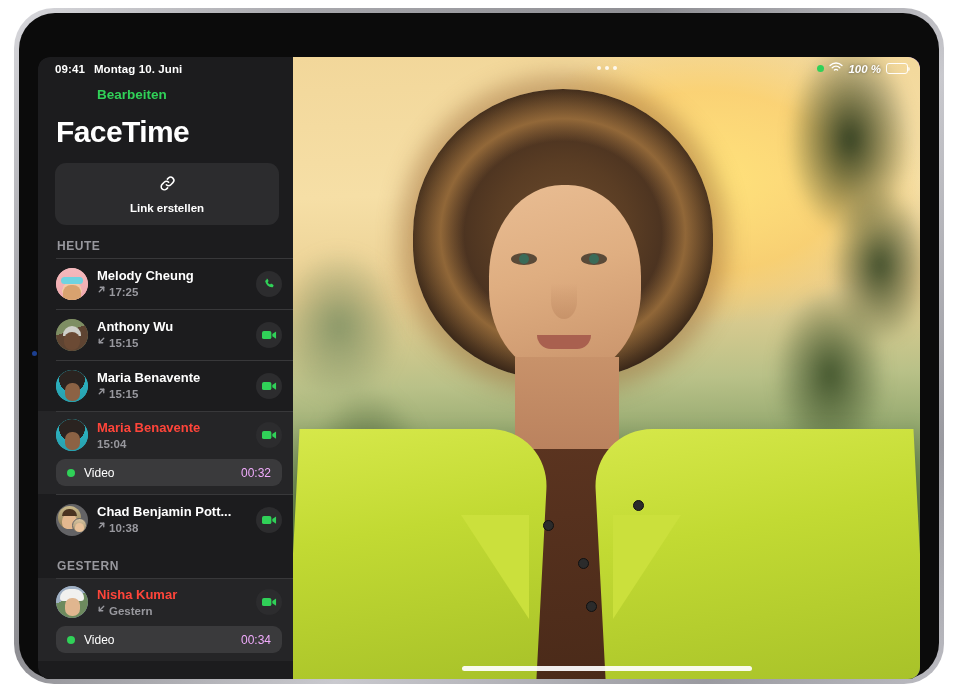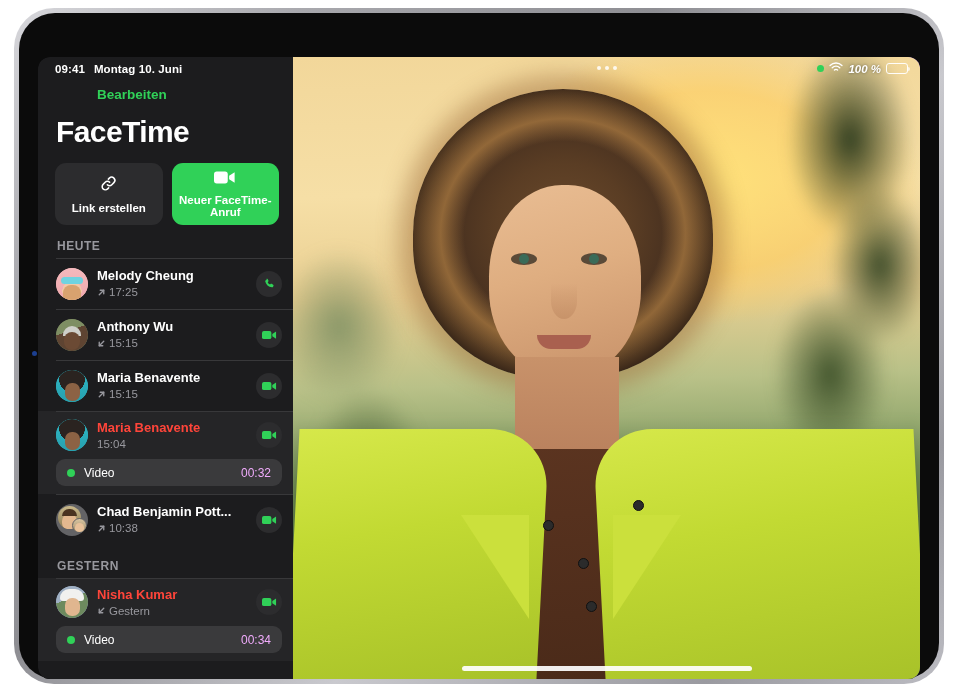--- a/index.html
+++ b/index.html
@@ -184,26 +184,27 @@
     font-weight: bold;
     color: #ffffff;
     white-space: nowrap;
     overflow: hidden;
     text-overflow: ellipsis;
     line-height: 16px;
   }
   .call-name.missed { color: #ff453a; }
   .call-meta {
     display: flex;
-    align-items: flex-end;
+    align-items: flex-start;
     gap: 3px;
     font-size: 11.5px;
     color: #98989e;
     margin-top: 1px;
     line-height: 14px;
+    font-weight: bold;
   }
   .arrow-ico { display: inline-block; line-height: 1; }
 
   .call-action-btn {
     width: 26px;
     height: 26px;
     border-radius: 50%;
     background: #2c2c2e;
     display: flex;
     align-items: center;
@@ -501,29 +502,20 @@
         <div class="act-btn grey">
           <span>
             <svg width="19" height="19" viewBox="0 0 24 24" fill="none" stroke="#ffffff" stroke-width="1.9" stroke-linecap="round">
               <path d="M10.5 13.5a4 4 0 0 0 5.7 0l2.6-2.6a4 4 0 0 0-5.7-5.7l-1.3 1.3"></path>
               <path d="M13.5 10.5a4 4 0 0 0-5.7 0l-2.6 2.6a4 4 0 0 0 5.7 5.7l1.3-1.3"></path>
             </svg>
           </span>
           <span class="act-label">Link erstellen</span>
         </div>
 
-        <div class="act-btn green">
-          <span>
-            <svg width="22" height="15" viewBox="0 0 24 16" fill="#ffffff">
-              <rect x="0" y="1.5" width="15" height="13" rx="3"></rect>
-              <path d="M16.5 6.2 L22.5 2.2 L22.5 13.8 L16.5 9.8 Z"></path>
-            </svg>
-          </span>
-          <span class="act-label">Neuer FaceTime-Anruf</span>
-        </div>
       </div>
 
       <div class="section-header">HEUTE</div>
 
       <div class="call-list">
 
         <div class="call-row">
           <div class="divider-line"></div>
           <div class="avatar" style="background:#f4b9bd;">
             <div class="face" style="background:radial-gradient(circle at 50% 72%, #f2c9a6 0 34%, rgba(0,0,0,0) 35%), linear-gradient(#f4b9bd,#f0a8ad);"></div>

